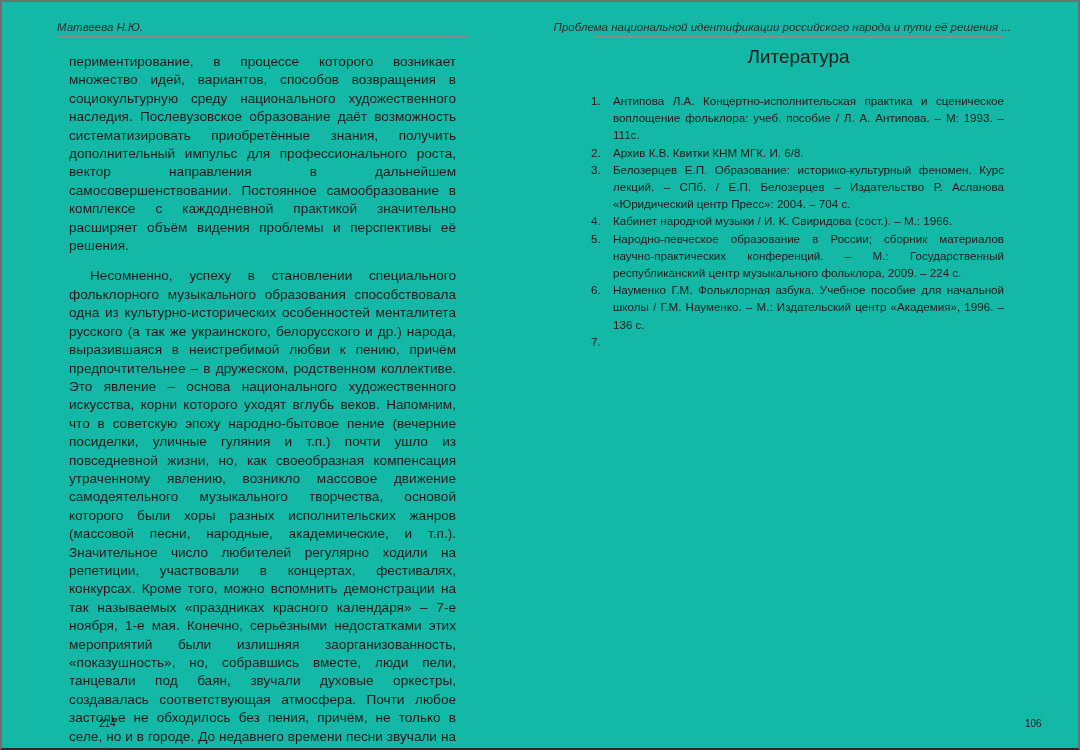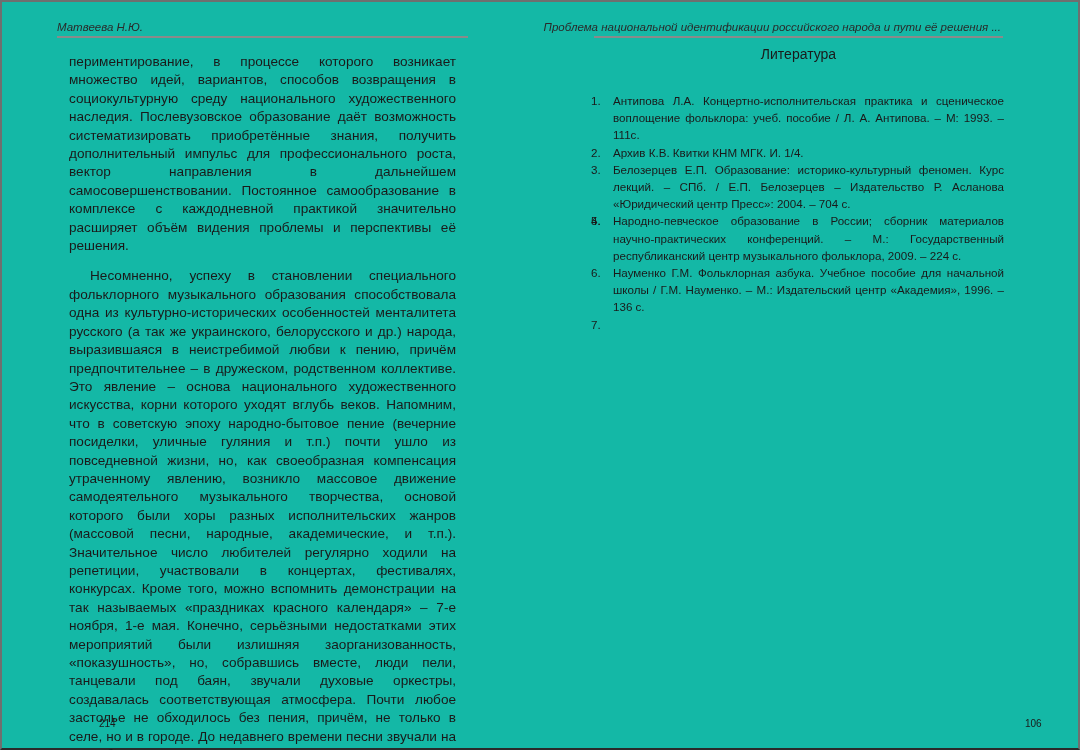--- a/index.html
+++ b/index.html
@@ -23,38 +23,38 @@
     }
     .page-left { left: 0; width: 538px; }
     .page-right { left: 538px; width: 538px; }
 
     .running-head {
       position: absolute; top: 19px;
       font-size: 11.5px; font-style: italic; color: #2a2a2a;
       white-space: nowrap;
     }
     .page-left .running-head { left: 55px; }
-    .page-right .running-head { right: 77px; text-align: center; }
+    .page-right .running-head { right: 67px; text-align: center; }
     .head-rule {
       position: absolute; top: 34px; height: 2px; background: #8a8a8a;
     }
     .page-left .head-rule { left: 55px; width: 411px; }
     .page-right .head-rule { left: 54px; width: 409px; }
 
     .body-text {
       position: absolute; left: 55px; top: 39px; width: 411px;
       font-size: 13.6px; line-height: 18.4px;
       text-align: justify;
     }
     .body-text p { margin: 12px; }
     .body-text p.indent { text-indent: 21px; margin-top: 4px; }
 
     .refs-title {
       position: absolute; top: 44px; left: 54px; width: 409px;
-      text-align: center; font-size: 14px; color: #1a1a1a;
+      text-align: center; font-size: 19px; color: #1a1a1a;
     }
     .refs {
       position: absolute; left: 51px; top: 90px; width: 413px;
       margin: 0; padding: 0; list-style: none;
       font-size: 11.6px; line-height: 17.2px;
     }
     .refs li {
       position: relative; padding-left: 22px; text-align: justify;
     }
     .refs .num {
@@ -87,28 +87,29 @@
     <div class="running-head">Проблема национальной идентификации российского народа и пути её решения ...</div>
     <div class="head-rule"></div>
     <div class="refs-title">Литература</div>
     <ol class="refs">
       <li>
         <span class="num">1.</span>
         <span>Антипова Л.А. Концертно-исполнительская практика и сценическое воплощение фольклора: учеб. пособие / Л. А. Антипова. – М: 1993. – 111с.</span>
       </li>
       <li>
         <span class="num">2.</span>
-        <span>Архив К.В. Квитки КНМ МГК. И. 1/4.</span>
+        <span>Архив К.В. Квитки КНМ МГК. И. 6/8.</span>
       </li>
       <li>
         <span class="num">3.</span>
         <span>Белозерцев Е.П. Образование: историко-культурный феномен. Курс лекций. – СПб. / Е.П. Белозерцев – Издательство Р. Асланова «Юридический центр Пресс»: 2004. – 704 с.</span>
       </li>
       <li>
         <span class="num">4.</span>
+        <span> Кабинет народной музыки / И. К. Свиридова (сост.). – М.: 1966.</span>
       </li>
       <li>
         <span class="num">5.</span>
         <span>Народно-певческое образование в России; сборник материалов научно-практических конференций. – М.: Государственный республиканский центр музыкального фольклора, 2009. – 224 с.</span>
       </li>
       <li>
         <span class="num">6.</span>
         <span>Науменко Г.М. Фольклорная азбука. Учебное пособие для начальной школы / Г.М. Науменко. – М.: Издательский центр «Академия», 1996. – 136 с.</span>
       </li>
       <li>

